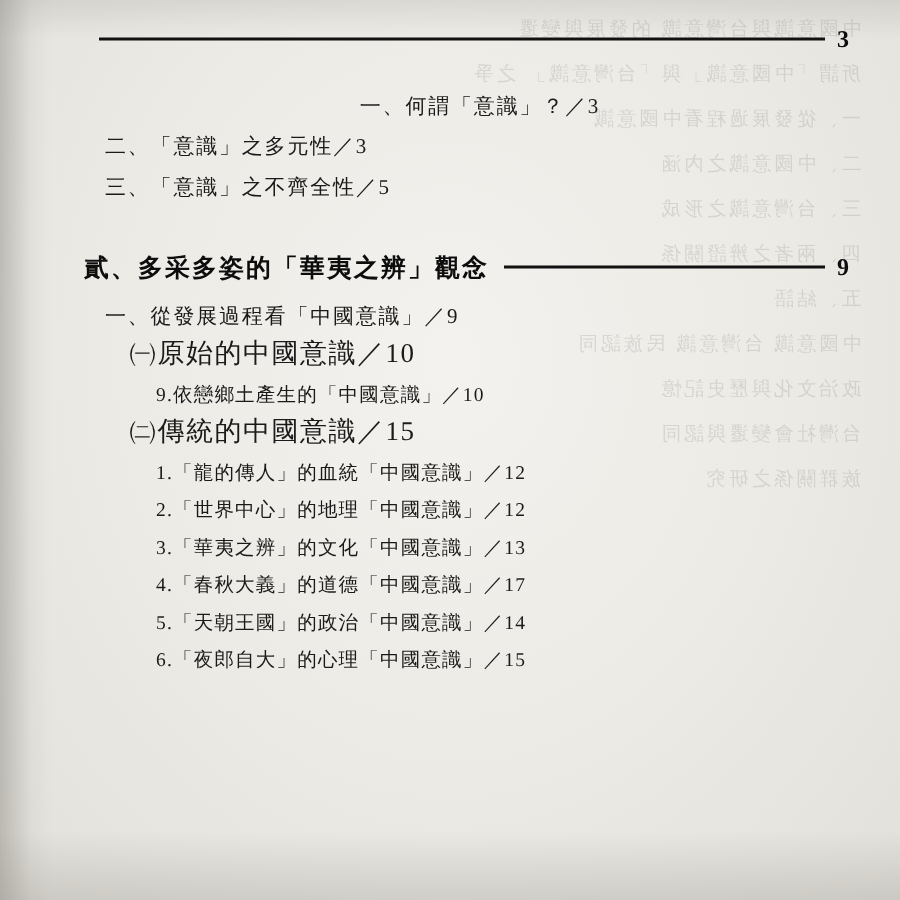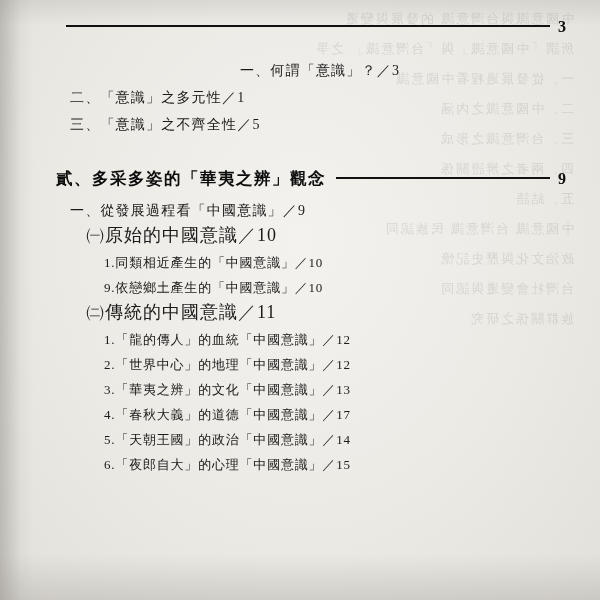--- a/index.html
+++ b/index.html
@@ -140,34 +140,33 @@
   <div id="bottom-shadow"></div>
 
   <div id="content">
 
     <div class="chapter">
       <span class="leader"></span>
       <span class="pg">3</span>
     </div>
 
     <div class="lvl1 gap-top">一、何謂「意識」？／3</div>
-    <div class="lvl1">二、「意識」之多元性／1</div>
+    <div class="lvl1">二、「意識」之多元性／3</div>
     <div class="lvl1">三、「意識」之不齊全性／5</div>
 
     <div class="chapter gap-chapter2">
       <span class="ch-title">貳、多采多姿的「華夷之辨」觀念</span>
       <span class="leader"></span>
       <span class="pg">9</span>
     </div>
 
     <div class="lvl1 block-gap">一、從發展過程看「中國意識」／9</div>
     <div class="lvl2">㈠原始的中國意識／10</div>
-    <div class="lvl3">1.同類相近產生的「中國意識」／10</div>
     <div class="lvl3">9.依戀鄉土產生的「中國意識」／10</div>
-    <div class="lvl2">㈡傳統的中國意識／11</div>
+    <div class="lvl2">㈡傳統的中國意識／15</div>
     <div class="lvl3">1.「龍的傳人」的血統「中國意識」／12</div>
     <div class="lvl3">2.「世界中心」的地理「中國意識」／12</div>
     <div class="lvl3">3.「華夷之辨」的文化「中國意識」／13</div>
     <div class="lvl3">4.「春秋大義」的道德「中國意識」／17</div>
     <div class="lvl3">5.「天朝王國」的政治「中國意識」／14</div>
     <div class="lvl3">6.「夜郎自大」的心理「中國意識」／15</div>
 
   </div>
 </div>
 

